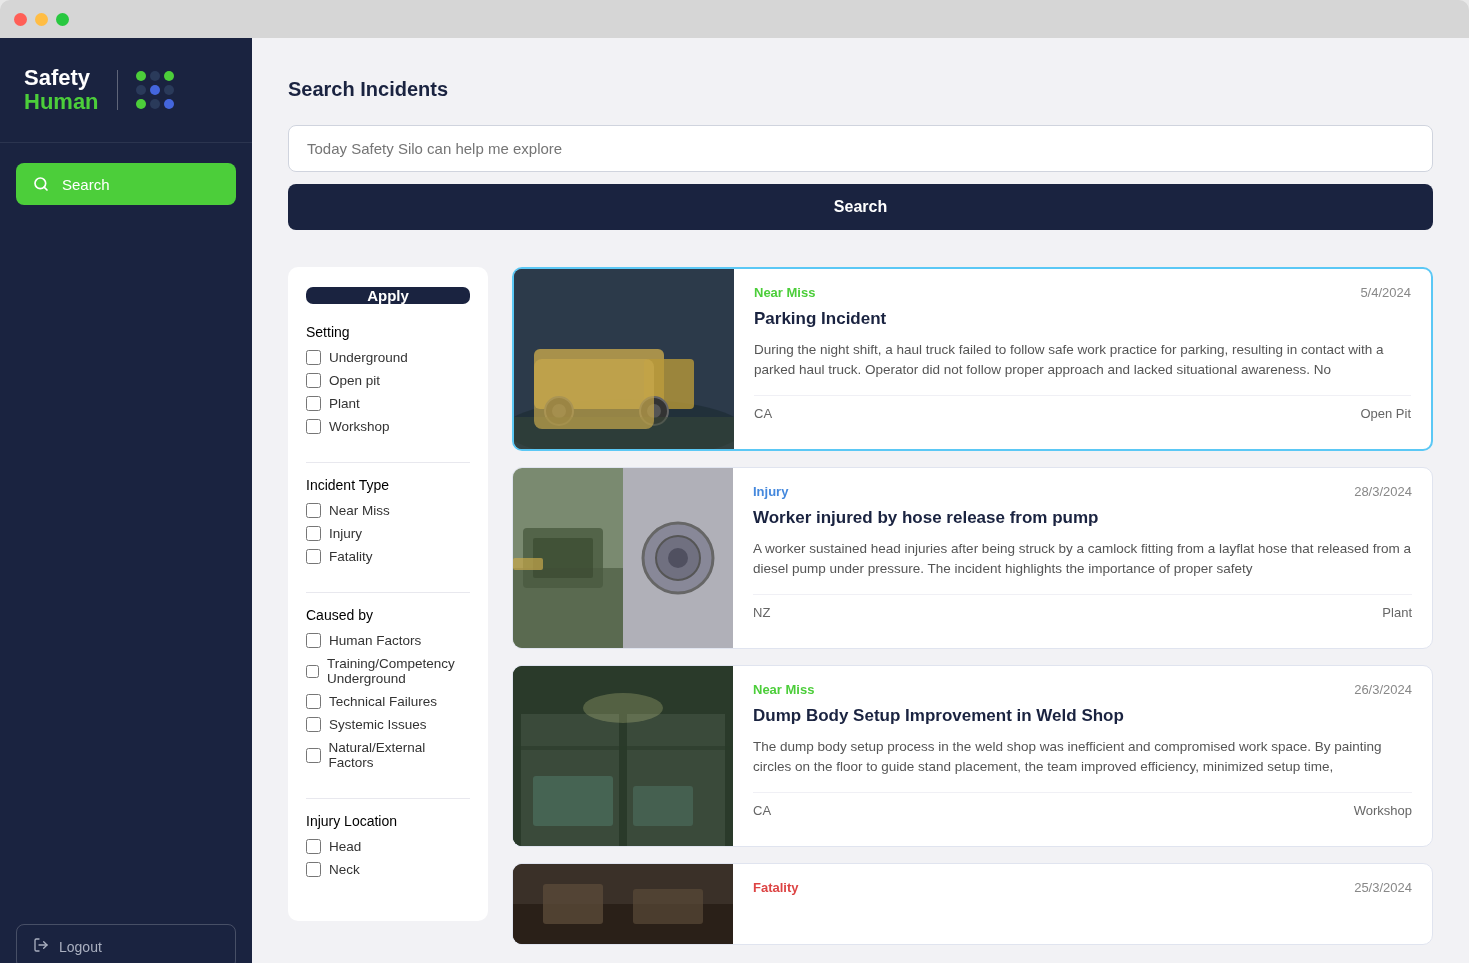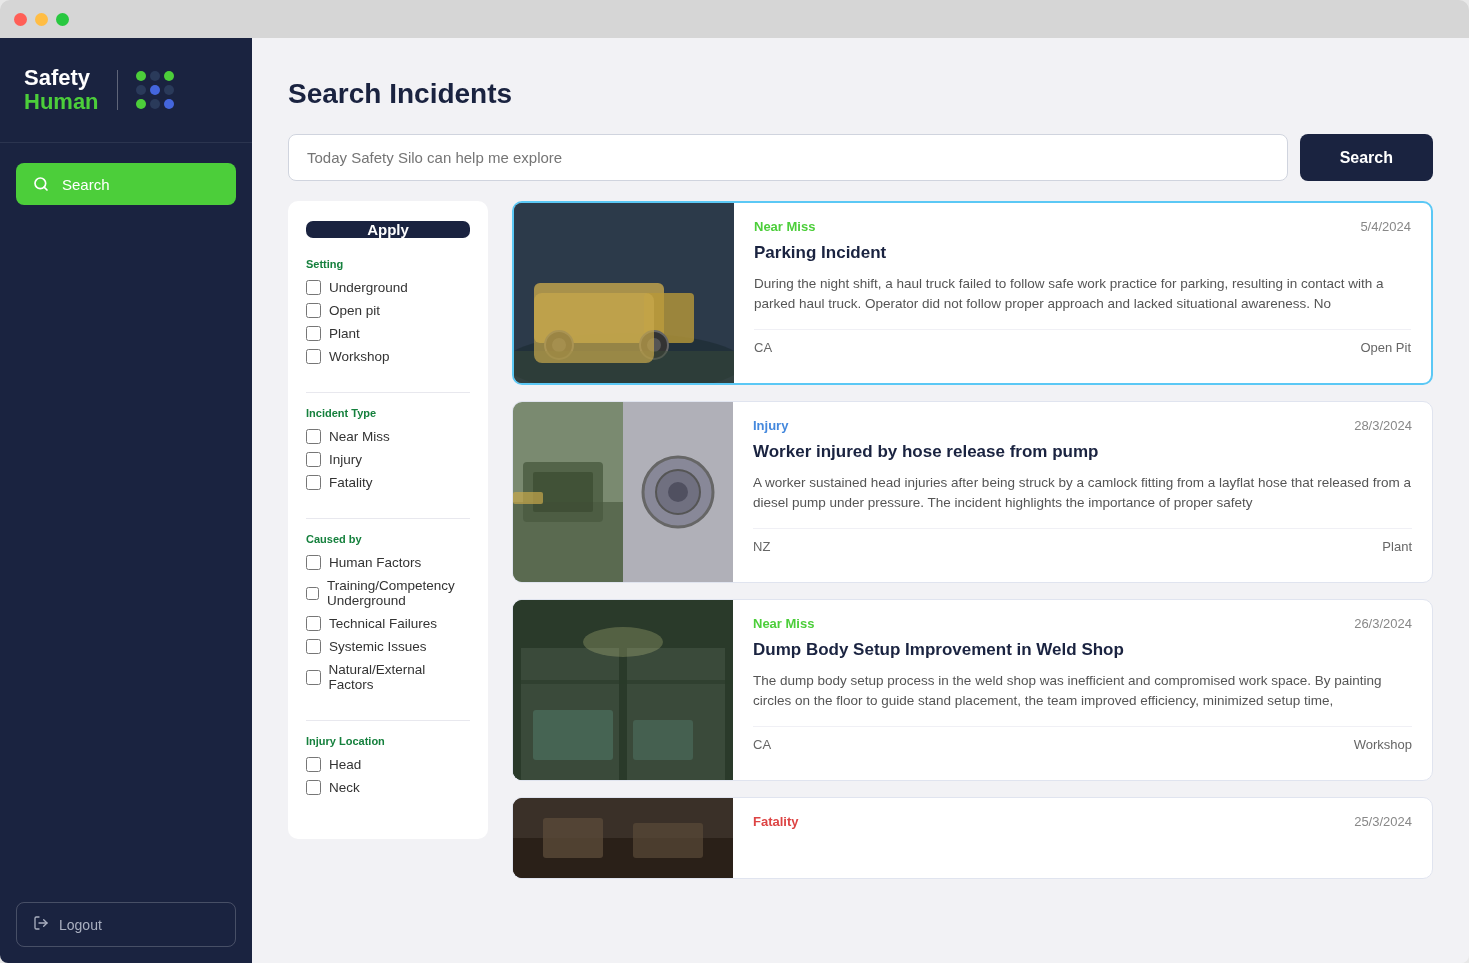--- a/index.html
+++ b/index.html
@@ -133,31 +133,32 @@
     }
 
     
     .main-content {
       flex: 1;
       background: #f2f2f5;
       overflow-y: auto;
       padding: 40px 36px;
     }
     .page-title {
-      font-size: 28px;
+      font-size: 20px;
       font-weight: 700;
       color: #1a2340;
       margin-bottom: 24px;
     }
 
     
     .search-bar {
       display: flex;
       gap: 12px;
-      margin-bottom: 20px;
+      margin-bottom: 37px;
+      flex-direction: column;
     }
     .search-input {
       flex: 1;
       padding: 14px 18px;
       border: 1px solid #d0d4de;
       border-radius: 8px;
       font-size: 15px;
       color: #555;
       background: #fff;
       outline: none;
@@ -200,23 +201,23 @@
       font-size: 15px;
       font-weight: 600;
       cursor: pointer;
       width: 100%;
       margin-bottom: 20px;
     }
     .filter-section {
       margin-bottom: 16px;
     }
     .filter-section-title {
-      font-size: 11px;
-      font-weight: 700;
-      color: #15803d;
+      font-size: 14px;
+      font-weight: 400;
+      color: #000000;
       margin-bottom: 10px;
     }
     .filter-option {
       display: flex;
       align-items: center;
       gap: 8px;
       margin-bottom: 8px;
       cursor: pointer;
     }
     .filter-option input[type="checkbox"] {

